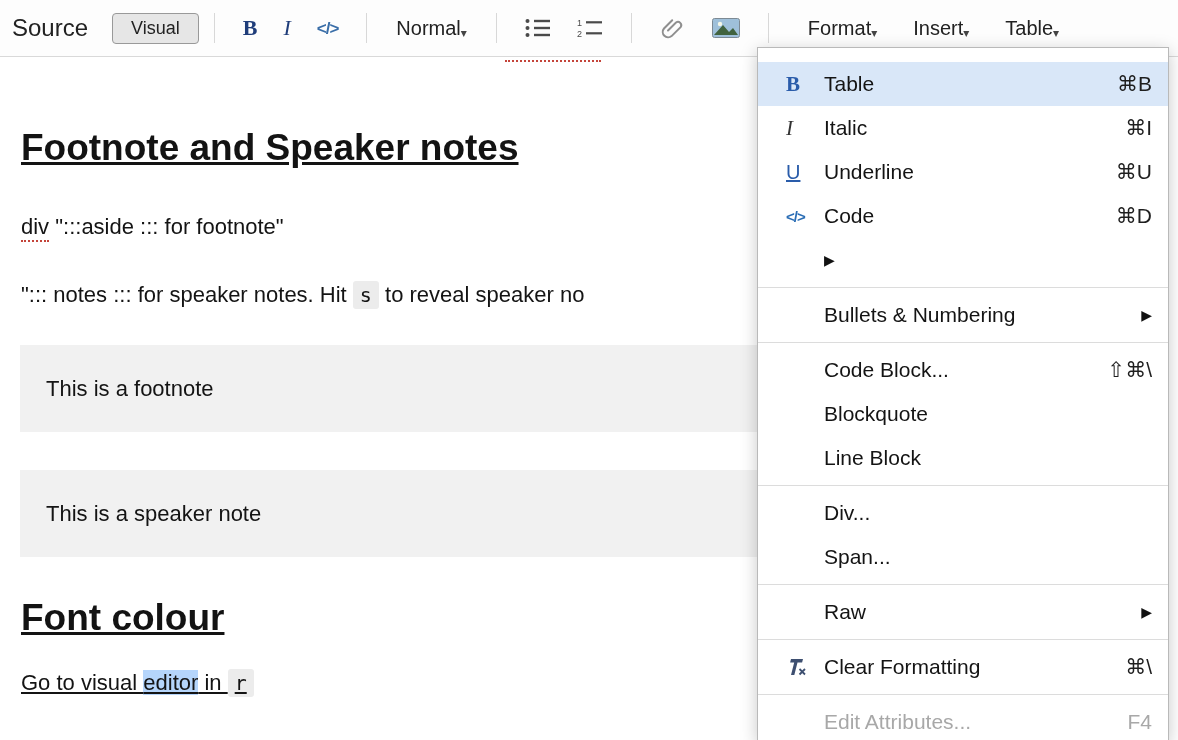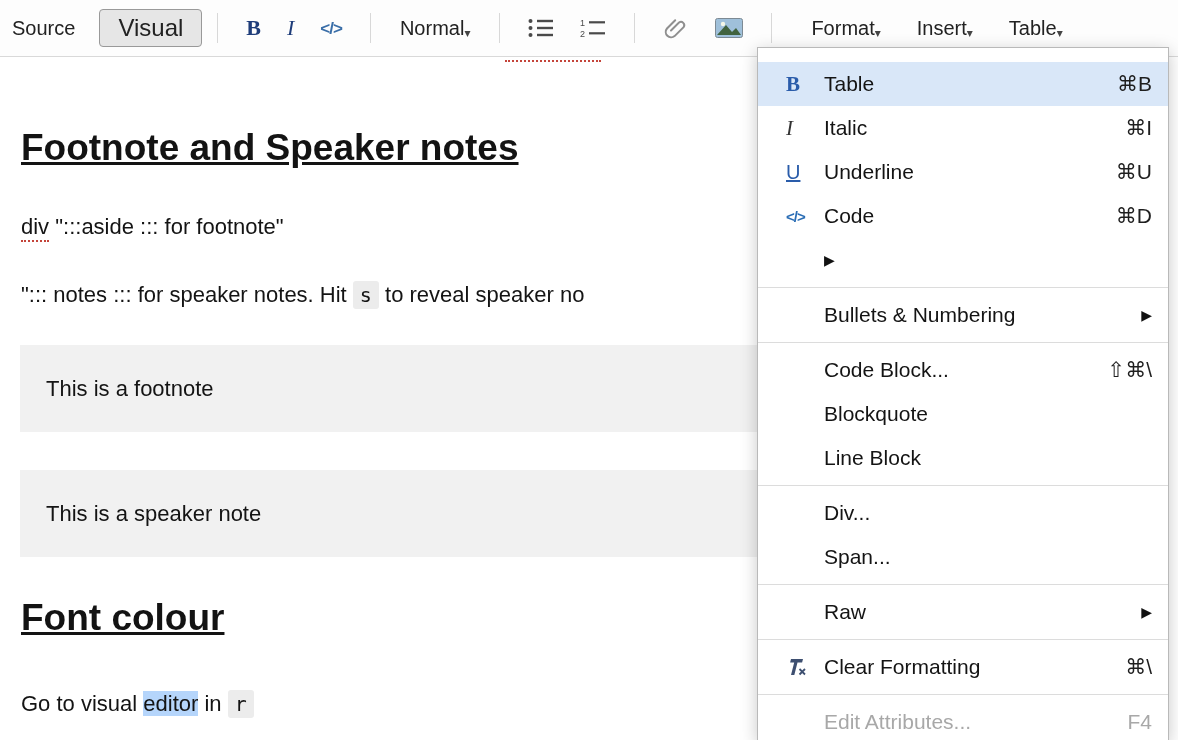--- a/index.html
+++ b/index.html
@@ -3,22 +3,22 @@
 <meta charset="utf-8">
 <style>
   * { margin:0; padding:0; box-sizing:border-box; }
   html,body { width:1178px; height:740px; overflow:hidden; }
   body { font-family:"Liberation Sans","DejaVu Sans",sans-serif; background:#fff; position:relative; }
   .app { position:relative; width:1178px; height:740px; }
 
   
   .toolbar { position:absolute; top:0; left:0; width:100%; height:57px; background:#fdfdfd;
              border-bottom:1px solid #d9d9d9; display:flex; align-items:center; padding-left:8px; z-index:5; }
-  .tb-source { font-size:20px; color:#222; margin:0 0 0 4px; cursor:pointer; }
-  .visual-btn { font-family:inherit; font-size:24px; color:#222; background:#e6e6e6; border:1px solid #999;
+  .tb-source { font-size:24px; color:#222; margin:0 0 0 4px; cursor:pointer; }
+  .visual-btn { font-family:inherit; font-size:18px; color:#222; background:#e6e6e6; border:1px solid #999;
                 border-radius:4px; padding:4px 18px; margin-left:24px; cursor:pointer; }
   .tb-sep { width:1px; height:30px; background:#d8d8d8; margin:0 15px; }
   .tb-btn { background:none; border:none; cursor:pointer; margin:0 13px; line-height:1; }
   .bold-btn { font-family:"Liberation Serif","DejaVu Serif",serif; font-weight:bold; font-size:22px; color:#1f3d7a; }
   .italic-btn { font-family:"Liberation Serif","DejaVu Serif",serif; font-style:italic; font-size:22px; color:#1f3d7a; }
   .code-btn { font-weight:bold; font-size:17px; color:#3a6ea8; letter-spacing:-1px; }
   .tb-dropdown { display:flex; align-items:flex-end; font-size:20px; color:#222; margin:0 14px; cursor:pointer; }
   .tb-dropdown .caret { font-size:12px; color:#444; }
   .tb-icon-btn { background:none; border:none; cursor:pointer; margin:0 13px; display:flex; align-items:center; }
   .menus-group { margin-left:6px; display:flex; align-items:center; }
@@ -27,21 +27,21 @@
   
   .content { position:absolute; top:57px; left:0; right:0; bottom:0; z-index:1; color:#141414; }
   .clip-frag { position:absolute; left:505px; top:2px; width:96px; height:3px;
                border-bottom:2px dotted #c4443a; }
   .h1 { position:absolute; left:21px; font-size:37px; font-weight:bold; color:#131313; white-space:nowrap;text-decoration:underline; }
   .h1a { top:70px; }
   .h1b { top:540px; }
   .para { position:absolute; left:21px; font-size:22px; line-height:30px; white-space:nowrap; }
   .p1 { top:155px; }
   .p2 { top:223px; }
-  .p3 { top:632px; }
+  .p3 { top:611px;text-decoration:underline; }
   .misspelled { border-bottom:2px dotted #c4443a; padding-bottom:1px; }
   .inline-code { font-family:"DejaVu Sans Mono","Liberation Mono",monospace; font-size:20px;
                  background:#ececec; padding:2px 7px; border-radius:3px; }
   .selection { background:#b5d5fb; }
   .note-box { position:absolute; left:20px; width:1138px; height:87px; background:#f1f1f1;
               display:flex; align-items:center; padding-left:26px; font-size:22px; color:#141414; }
   .box1 { top:288px; }
   .box2 { top:413px; }
 
   

